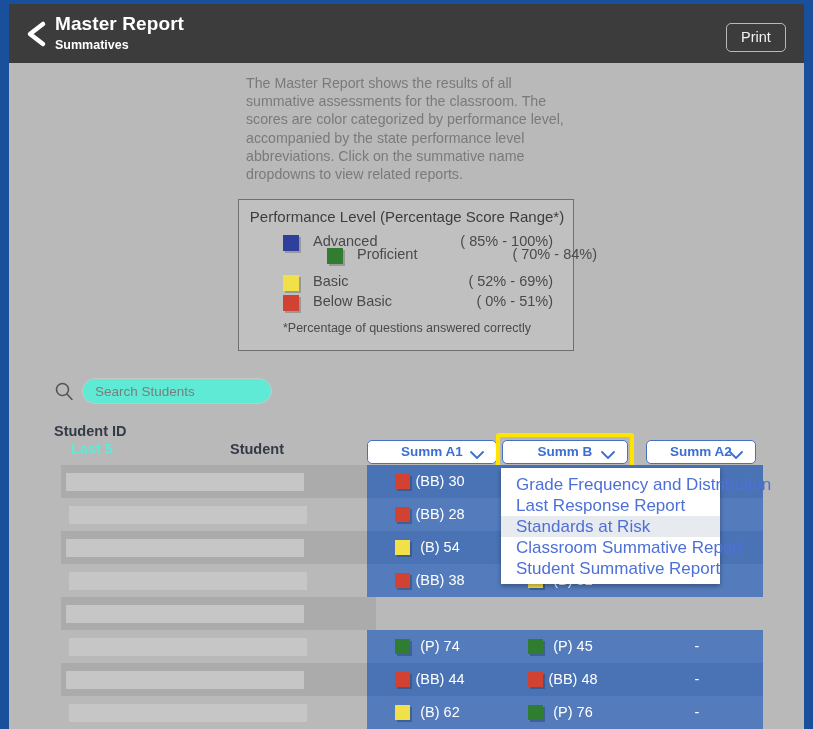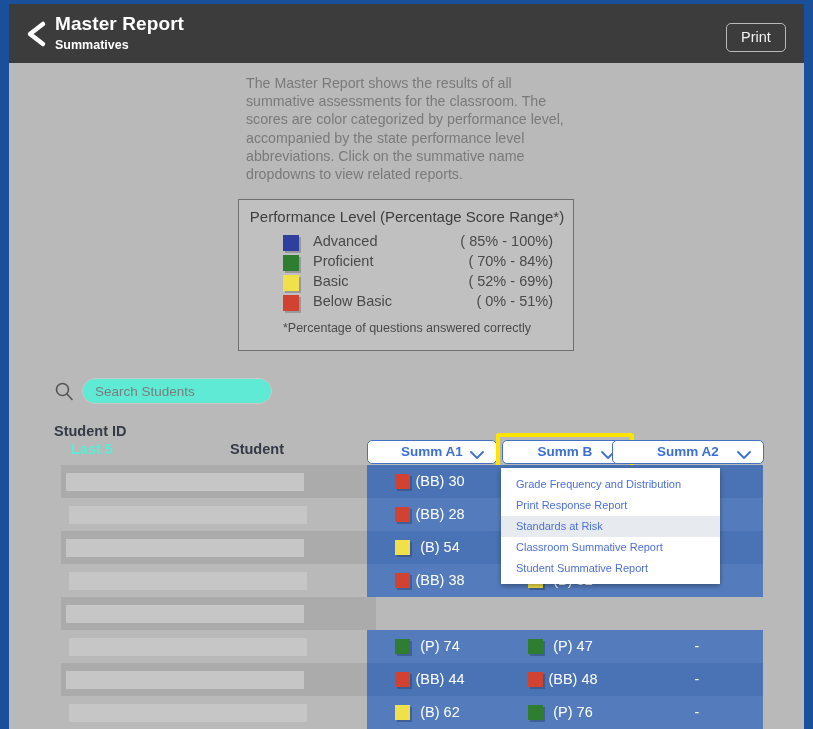--- a/index.html
+++ b/index.html
@@ -192,21 +192,21 @@
     box-sizing: border-box;
     padding: 0;
   }
   .summ-btn .lbl { position: relative; top: -1px; }
   .summ-btn .chev {
     position: absolute;
     right: 12px; top: 7px;
   }
   #summ-a1 { left: 367px; width: 130px; }
   #summ-b  { left: 502px; width: 126px; }
-  #summ-a2 { left: 612px; width: 152px; }
+  #summ-a2 { left: 646px; width: 110px; }
   #summ-b-highlight {
     position: absolute;
     left: 496px; top: 433px;
     width: 138px; height: 38px;
     border: 4px solid #ffe400;
     border-radius: 3px;
     box-sizing: border-box;
     pointer-events: none;
   }
   
@@ -271,21 +271,21 @@
     width: 219px;
     background: #ffffff;
     box-shadow: 0 2px 5px rgba(0,0,0,.35);
     padding: 6px 0 5px 0;
     z-index: 40;
   }
   .menu-item {
     height: 21px;
     line-height: 21px;
     padding: 0 0 0 15px;
-    font-size: 11px;
+    font-size: 17px;
     color: #4d70d8;
     cursor: pointer;
     white-space: nowrap;
   }
   .menu-item.active { background: #e7ebef; }
 </style>
 </head>
 <body>
 
 <div id="page">
@@ -335,21 +335,21 @@
   <div id="intro">The Master Report shows the results of all summative assessments for the classroom. The scores are color categorized by performance level, accompanied by the state performance level abbreviations. Click on the summative name dropdowns to view related reports.</div>
 
   <div id="legend">
     <div id="legend-title">Performance Level (Percentage Score Range*)</div>
     <div id="legend-rows">
         <div class="legend-row" style="top: 33px;">
           <span class="legend-swatch" style="background: rgb(46, 63, 158);"></span>
           <span class="legend-label">Advanced</span>
           <span class="legend-range">( 85% - 100%)</span>
         </div>
-        <div class="legend-row" style="top: 53px;">
+        <div class="legend-row" style="top: 46px; margin-left: 44px;">
           <span class="legend-swatch" style="background: rgb(47, 125, 49);"></span>
           <span class="legend-label">Proficient</span>
           <span class="legend-range">( 70% - 84%)</span>
         </div>
         <div class="legend-row" style="top: 73px;">
           <span class="legend-swatch" style="background: rgb(240, 225, 75);"></span>
           <span class="legend-label">Basic</span>
           <span class="legend-range">( 52% - 69%)</span>
         </div>
         <div class="legend-row" style="top: 93px;">
@@ -457,21 +457,21 @@
         </div>
         <div class="cell cell-a2">-</div>
       </div>
       <div class="grid-row even" style="top: 165px;">
         <div class="cell cell-a1">
           <span class="sw" style="background: rgb(47, 125, 49);"></span>
           <span class="sc">(P) 74</span>
         </div>
         <div class="cell cell-b">
           <span class="sw" style="background: rgb(47, 125, 49);"></span>
-          <span class="sc">(P) 47</span>
+          <span class="sc">(P) 45</span>
         </div>
         <div class="cell cell-a2">-</div>
       </div>
       <div class="grid-row odd" style="top: 198px;">
         <div class="cell cell-a1">
           <span class="sw" style="background: rgb(210, 66, 50);"></span>
           <span class="sc">(BB) 44</span>
         </div>
         <div class="cell cell-b">
           <span class="sw" style="background: rgb(210, 66, 50);"></span>
@@ -487,19 +487,19 @@
         <div class="cell cell-b">
           <span class="sw" style="background: rgb(47, 125, 49);"></span>
           <span class="sc">(P) 76</span>
         </div>
         <div class="cell cell-a2">-</div>
       </div>
     </div>
 
   <div id="dropdown">
       <div class="menu-item">Grade Frequency and Distribution</div>
-      <div class="menu-item">Print Response Report</div>
+      <div class="menu-item">Last Response Report</div>
       <div class="menu-item active">Standards at Risk</div>
       <div class="menu-item">Classroom Summative Report</div>
       <div class="menu-item">Student Summative Report</div>
     </div>
 
 </div>
 
 </body></html>

